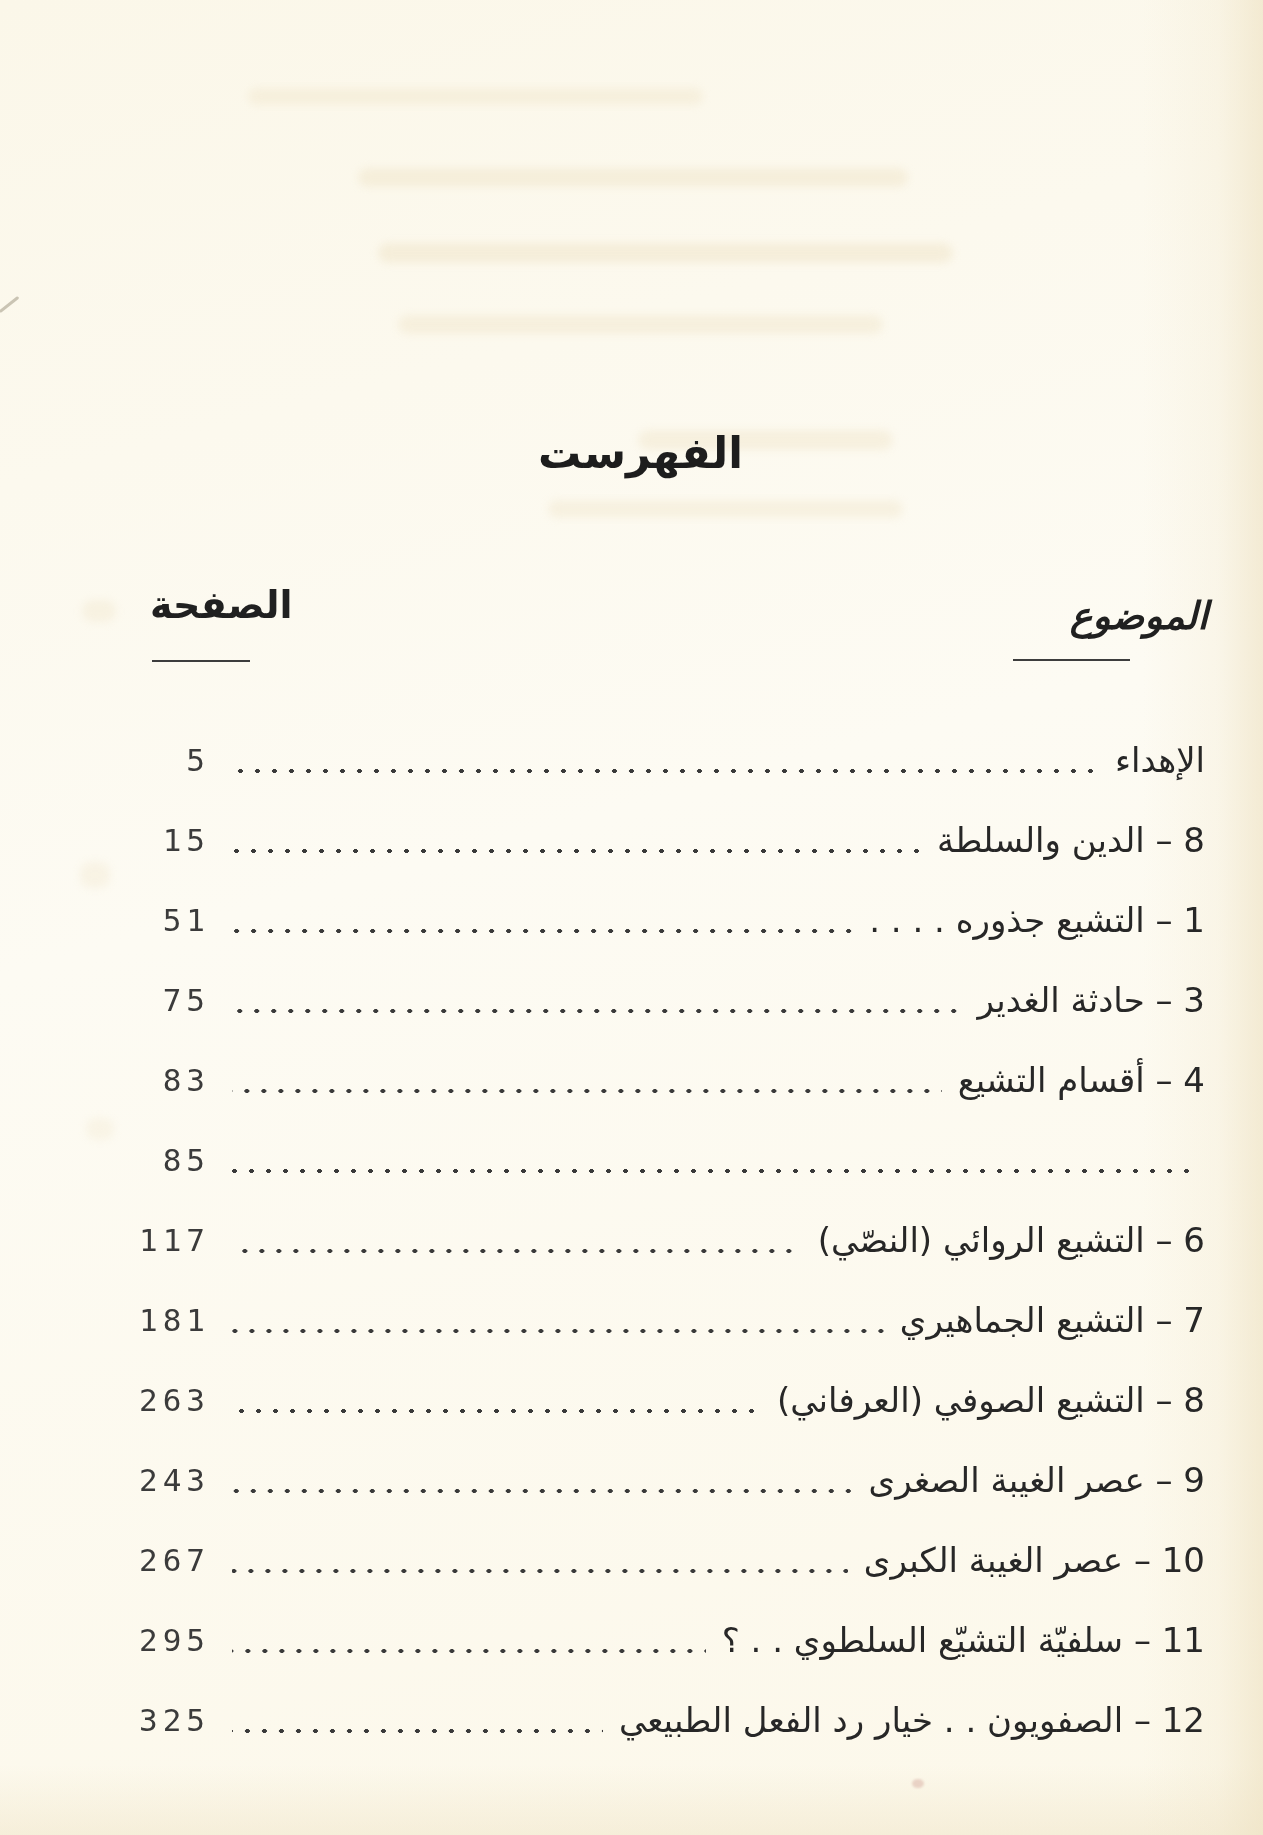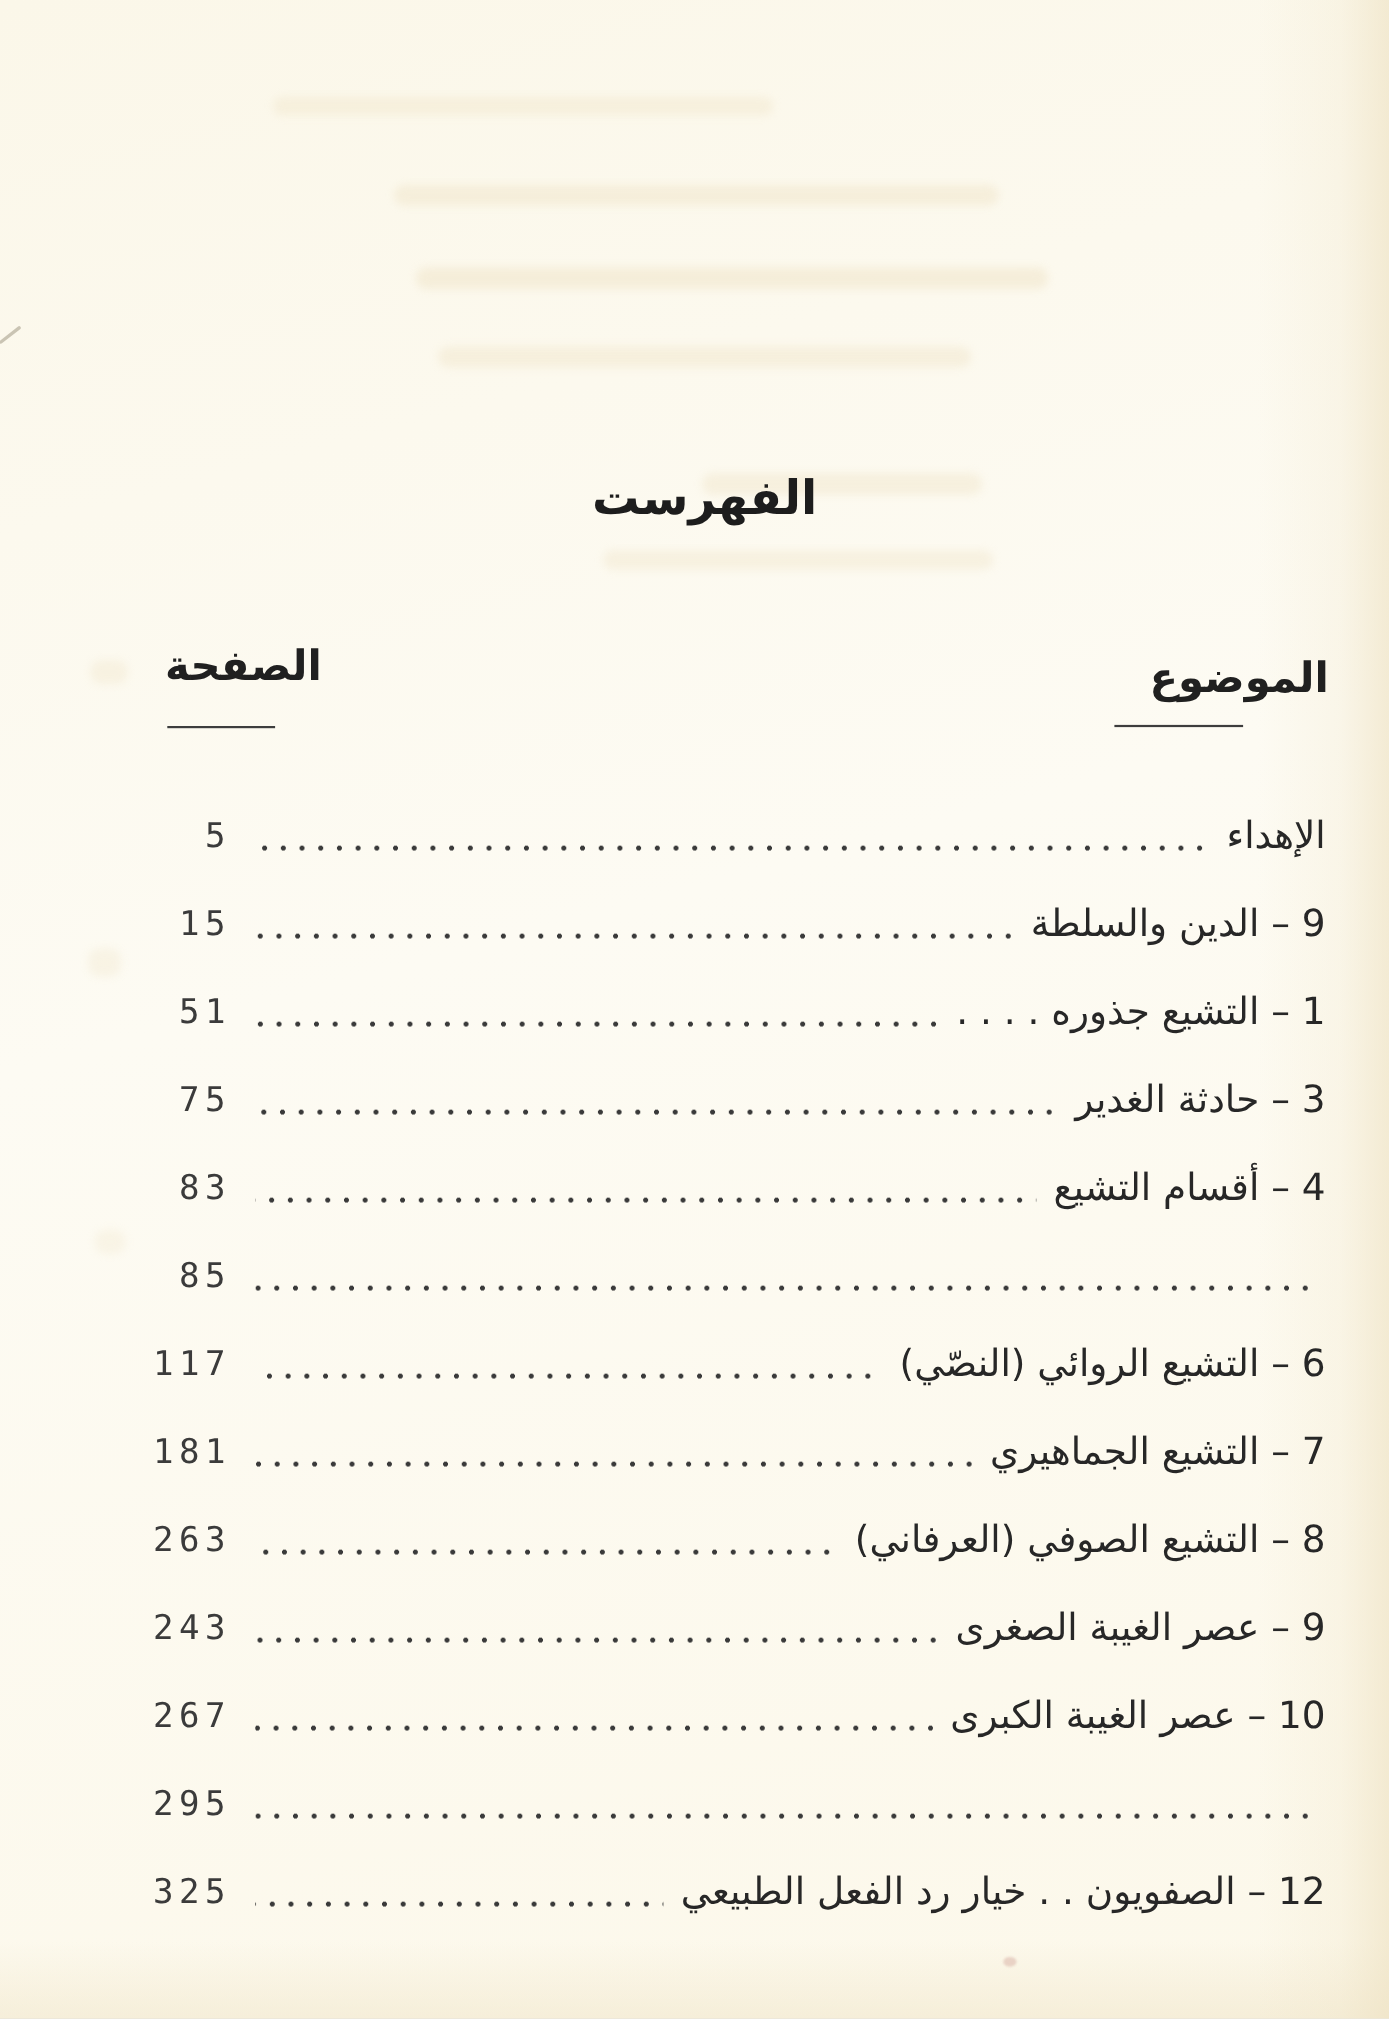--- a/index.html
+++ b/index.html
@@ -53,21 +53,21 @@
     font-size:43px; font-weight:bold; color:#1d1d1d;
     letter-spacing:1px;
   }
 
   
   .hdr {
     position:absolute; margin:0;
     font-size:38px; font-weight:bold; color:#202020;
     white-space:nowrap;
   }
-  .hdr-subject { top:594px; right:55px; }
+  .hdr-subject { top:594px; right:55px;font-style:italic; }
   .hdr-page    { top:583px; left:150px; }
   .hdr-rule { position:absolute; height:2px; background:#3d3d3d; }
   .rule-subject { left:1013px; top:659px; width:117px; }
   .rule-page    { left:152px;  top:660px; width:98px;  }
 
   
   .toc {
     position:absolute; top:720px; left:116px; right:58px;
   }
   .toc-row {
@@ -122,21 +122,21 @@
 
   <div class="toc">
 
       <div class="toc-row">
         <span class="entry-title">الإهداء</span>
         <span class="leader"></span>
         <span class="entry-page">5</span>
       </div>
 
       <div class="toc-row">
-        <span class="entry-title">9 – الدين والسلطة</span>
+        <span class="entry-title">8 – الدين والسلطة</span>
         <span class="leader"></span>
         <span class="entry-page">15</span>
       </div>
 
       <div class="toc-row">
         <span class="entry-title">1 – التشيع جذوره . . . .</span>
         <span class="leader"></span>
         <span class="entry-page">51</span>
       </div>
 
@@ -181,20 +181,21 @@
         <span class="entry-page">243</span>
       </div>
 
       <div class="toc-row">
         <span class="entry-title">10 – عصر الغيبة الكبرى</span>
         <span class="leader"></span>
         <span class="entry-page">267</span>
       </div>
 
       <div class="toc-row">
+        <span class="entry-title">11 – سلفيّة التشيّع السلطوي . . ؟</span>
         <span class="leader"></span>
         <span class="entry-page">295</span>
       </div>
 
       <div class="toc-row">
         <span class="entry-title">12 – الصفويون . . خيار رد الفعل الطبيعي</span>
         <span class="leader"></span>
         <span class="entry-page">325</span>
       </div>
     </div>

